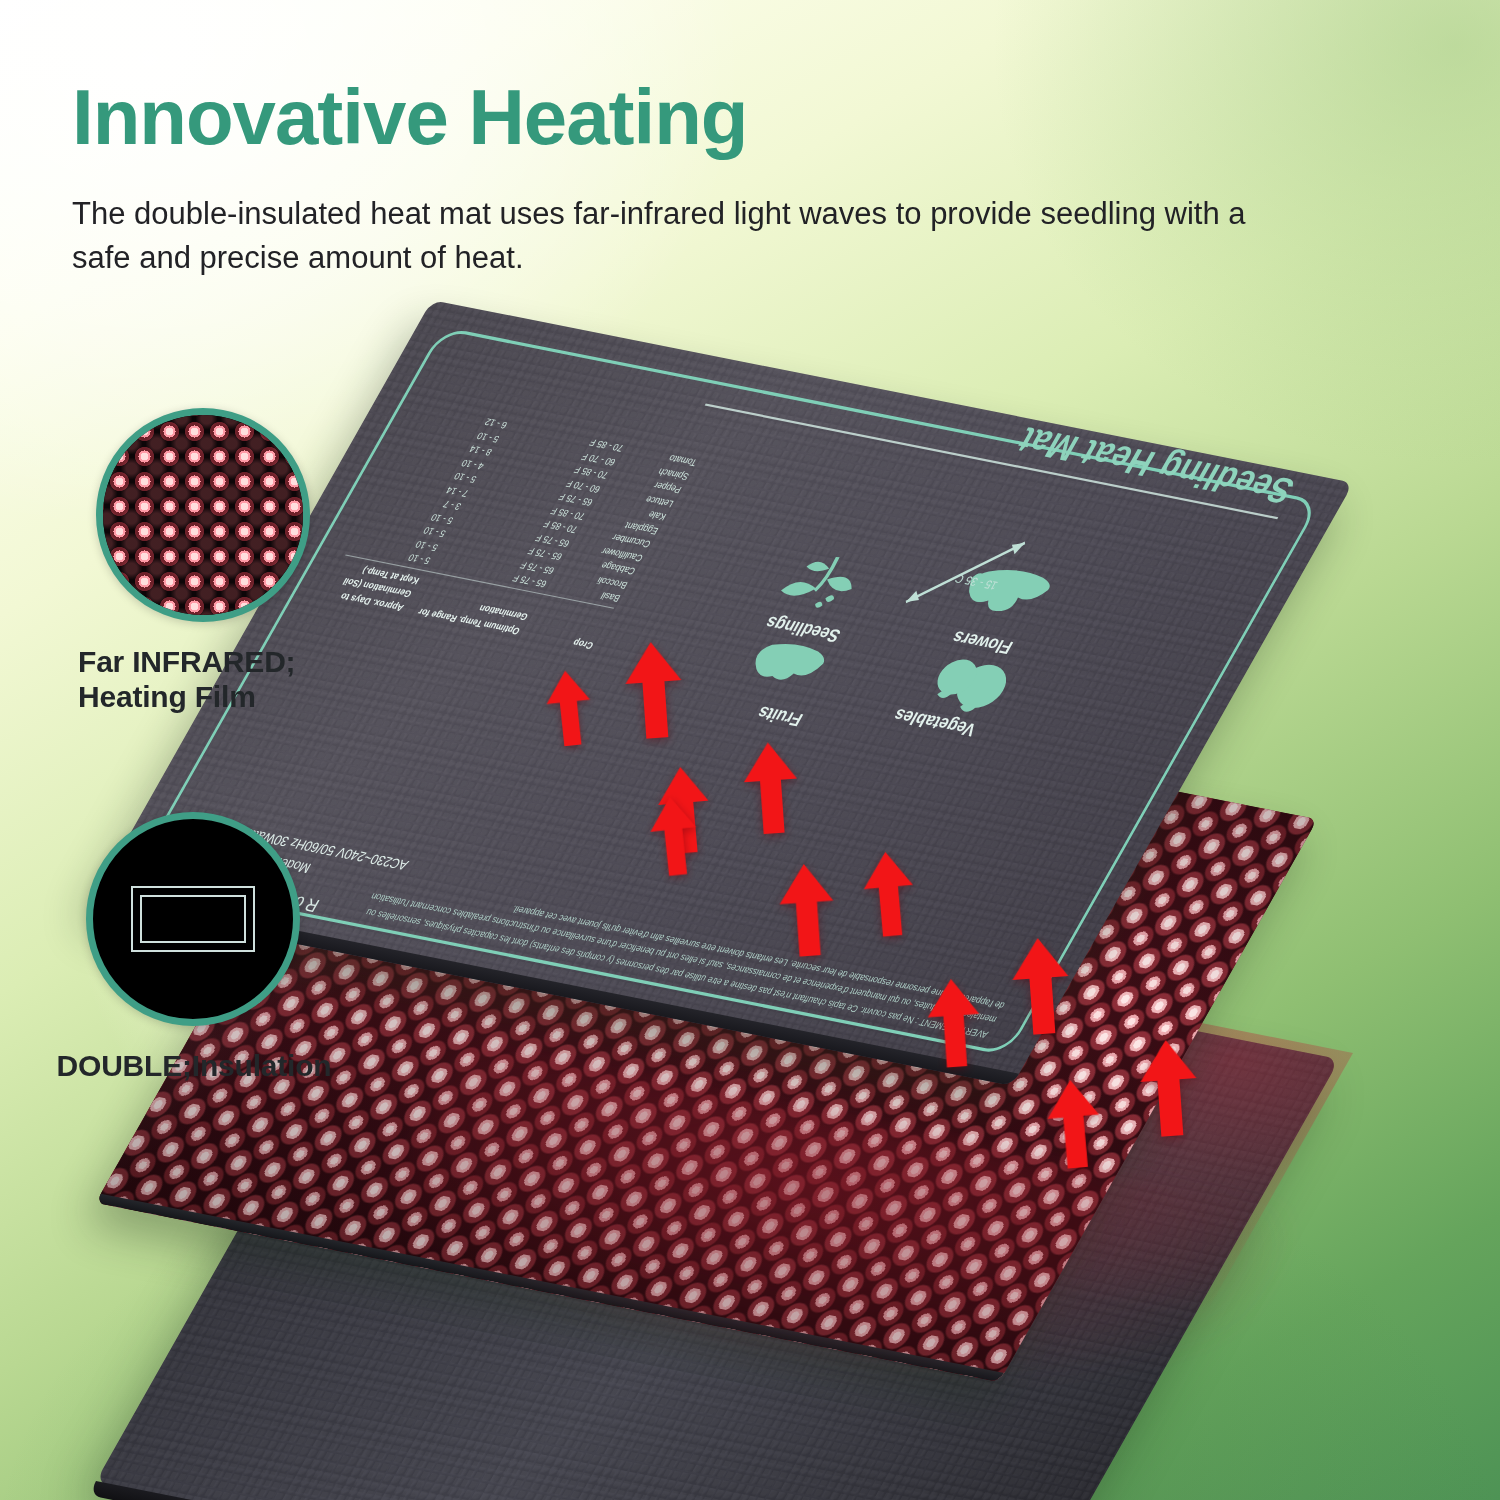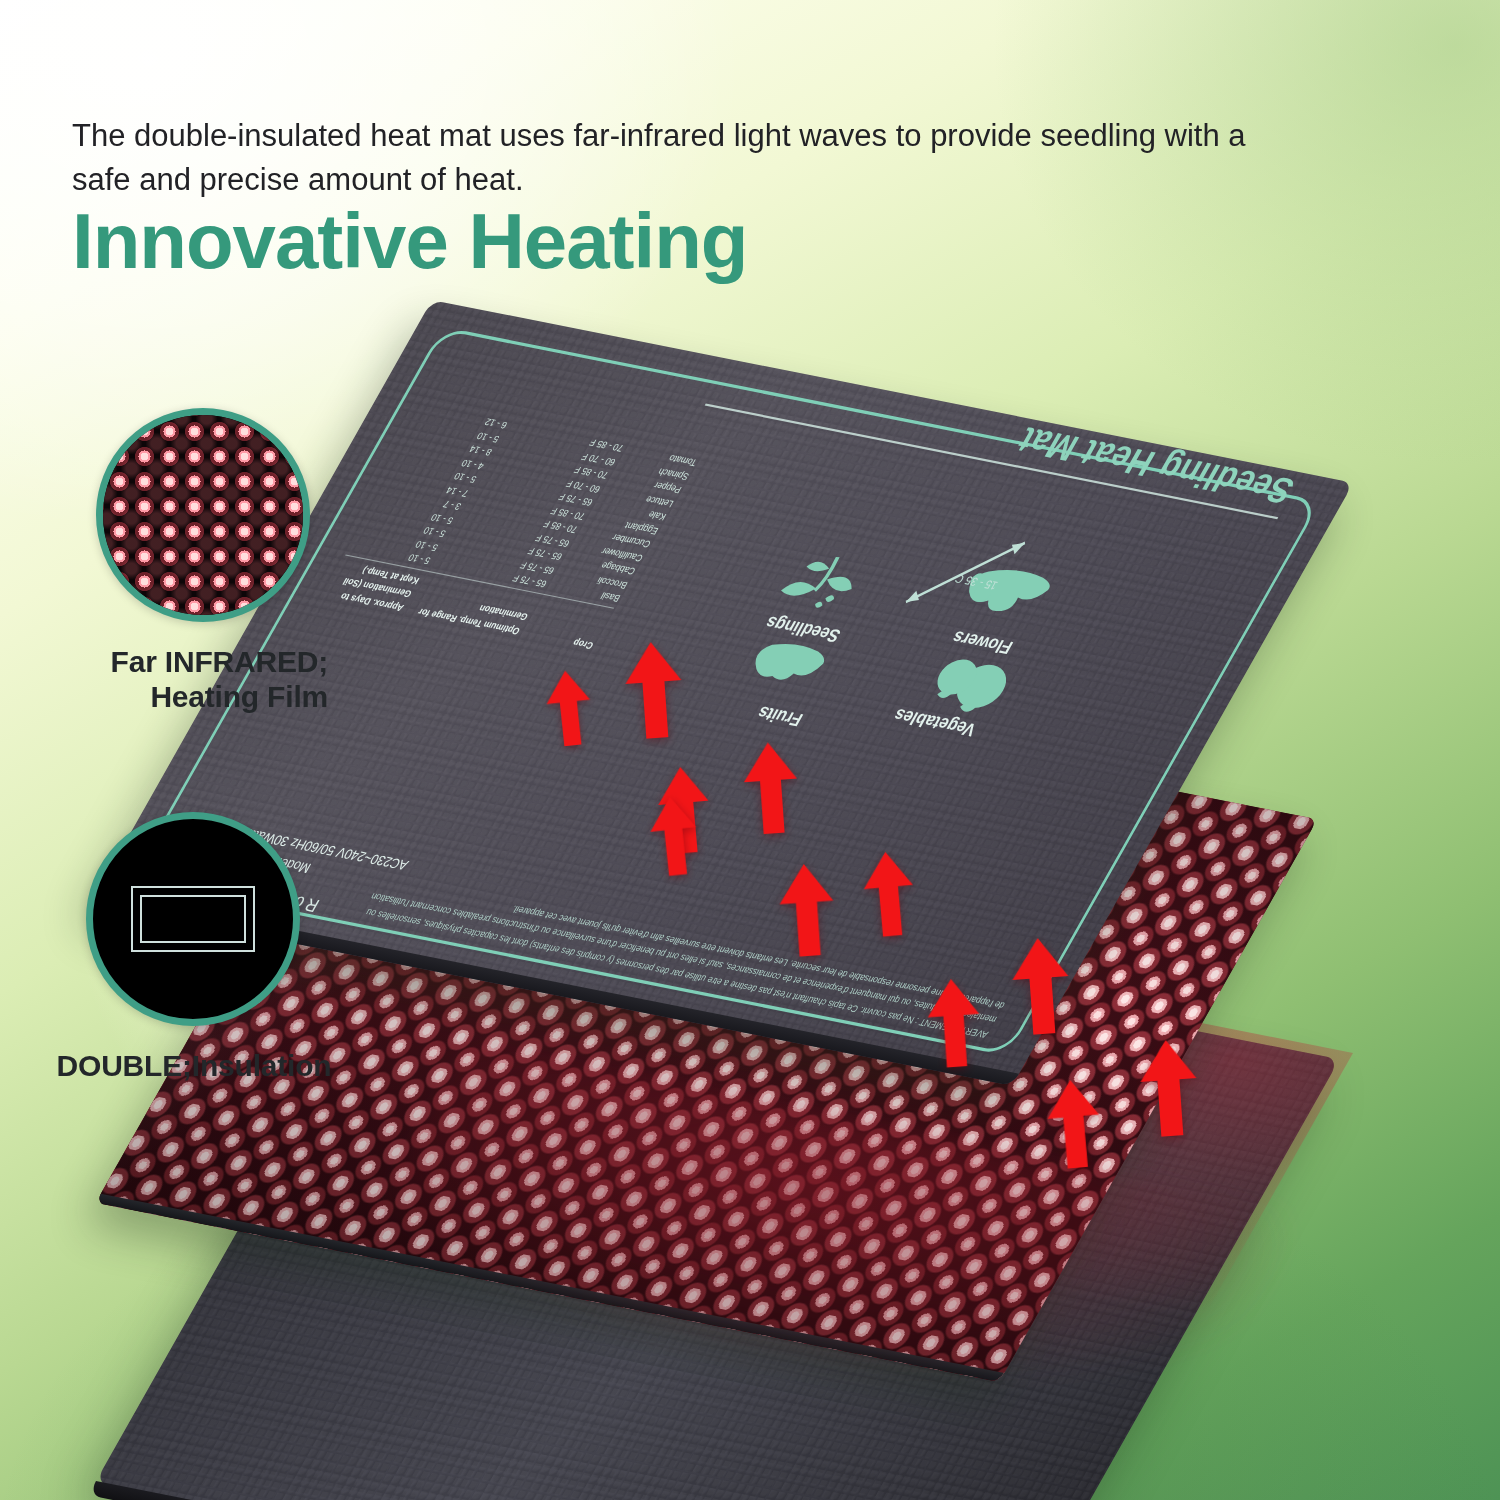--- a/index.html
+++ b/index.html
@@ -77,21 +77,21 @@
   .ins-sym .outer {
     width:124px; height:66px; border:2px solid #cfe0dd;
     display:flex; align-items:center; justify-content:center;
   }
   .ins-sym .inner { width:106px; height:48px; border:2px solid #cfe0dd; }
 
   .badge-label {
     margin-top:22px; font-size:30px; font-weight:bold; color:#23272a;
     line-height:1.18; letter-spacing:-.2px;
   }
-  #badge-ir .badge-label { text-align:right; width:250px; margin-left:-18px; }
+  #badge-ir .badge-label { text-align:left; width:250px; margin-left:-18px; }
   #badge-ins .badge-label { text-align:center; width:320px; margin-left:-52px; }
 
   
   #stack { position:absolute; inset:0; z-index:20; }
 
   
   #layer-bottom {
     position:absolute; left:436px; top:880px; width:1010px; height:600px;
     transform-origin:0 0;
     transform:rotate(-0.5deg) skewX(-30deg) skewY(10.5deg);
@@ -253,22 +253,22 @@
 
 <div id="bg">
   <div class="g1"></div>
   <div class="g2"></div>
   <div class="g3"></div>
   <div class="g4"></div>
   <div class="g5"></div>
 </div>
 
 <div id="header">
+  <div id="title">Innovative Heating</div>
   <div id="subtitle">The double-insulated heat mat uses far-infrared light waves to provide seedling with a safe and precise amount of heat.</div>
-  <div id="title">Innovative Heating</div>
 </div>
 
 <div class="badge-block" id="badge-ir">
   <div class="badge-circle">
     <div class="dotgrid"></div>
   </div>
   <div class="badge-label">Far INFRARED;<br>Heating Film</div>
 </div>
 
 <div class="badge-block" id="badge-ins">

